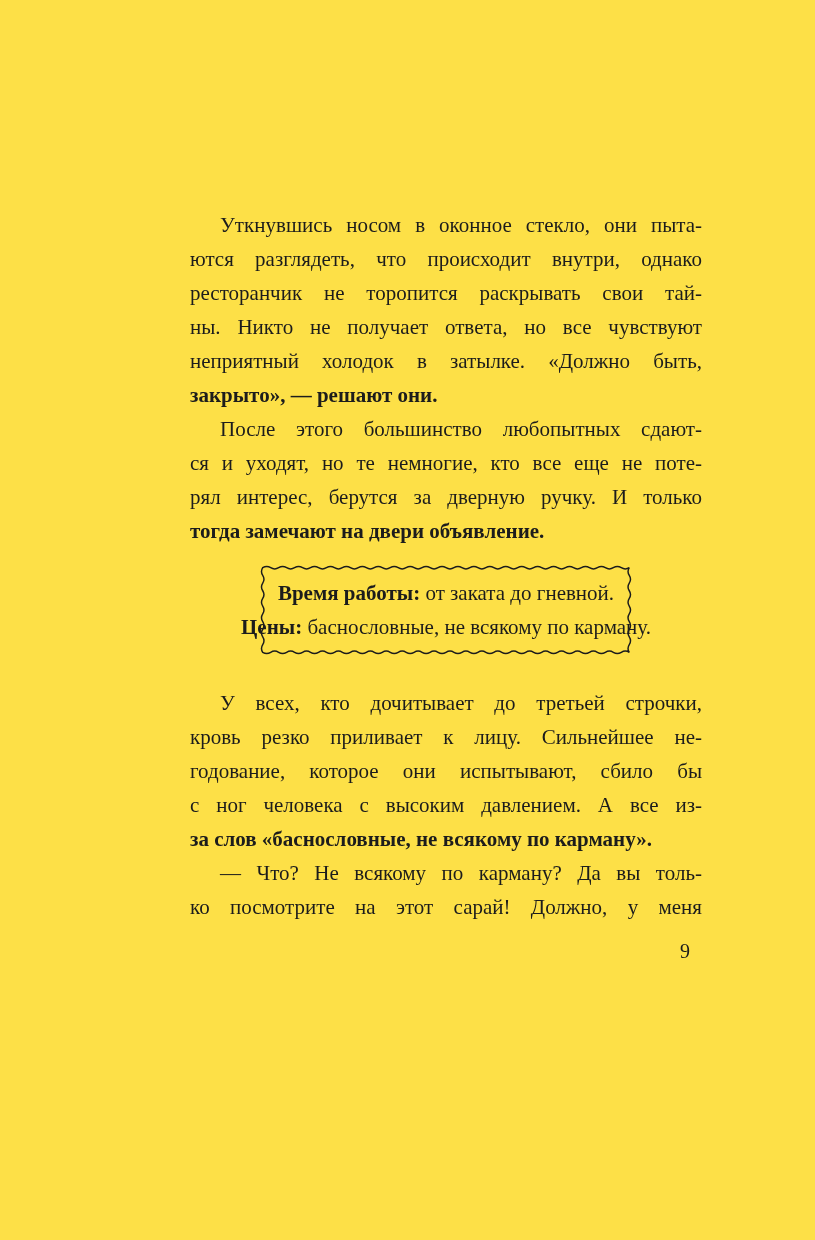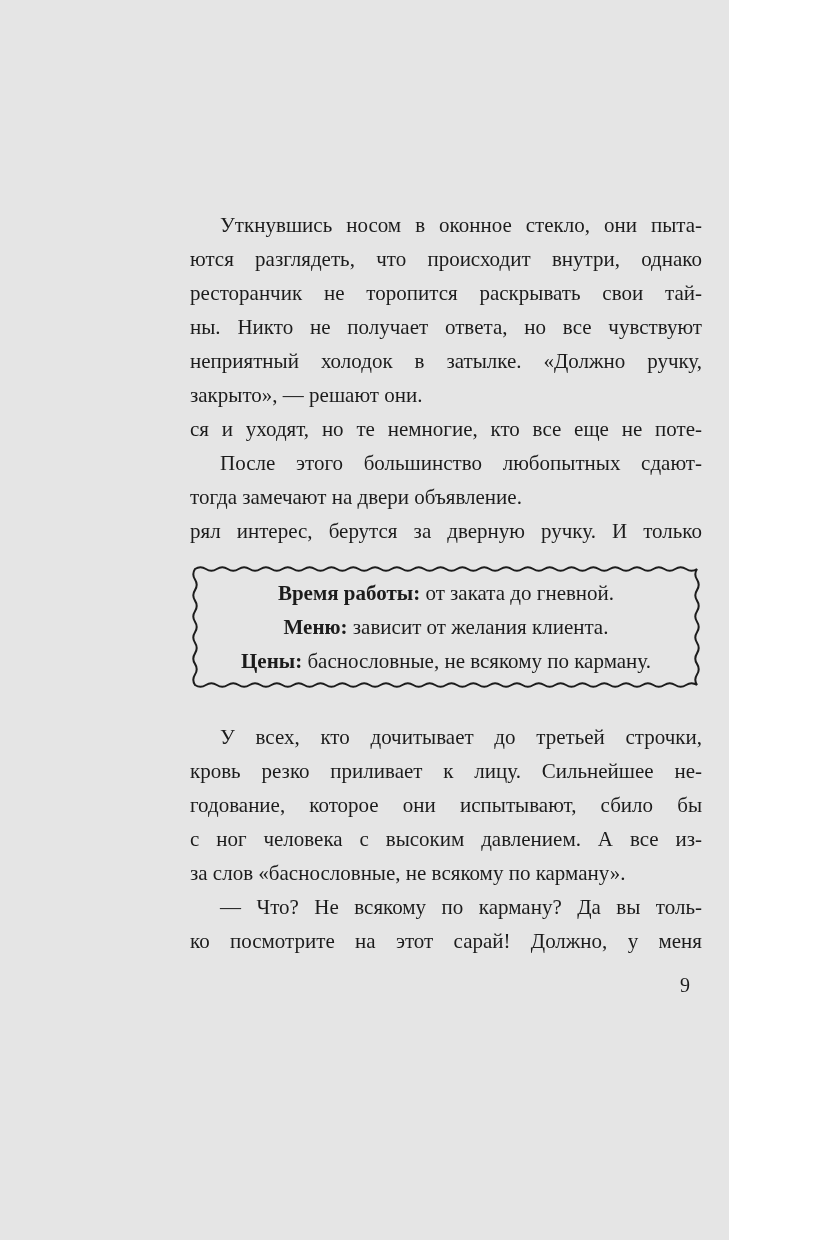--- a/index.html
+++ b/index.html
@@ -5,40 +5,40 @@
   * { margin: 0; padding: 0; box-sizing: border-box; }
   html, body { width: 815px; height: 1240px; }
   body {
     background: #ffffff;
     font-family: "Liberation Serif", "DejaVu Serif", serif;
     color: #1c1c1c;
     overflow: hidden;
   }
   .book-page {
     position: relative;
-    width: 729px;
+    width: 815px;
     height: 1240px;
-    background: #e5e5e5;
+    background: #fde047;
     overflow: hidden;
   }
   .text-block {
     position: absolute;
     left: 190px;
     top: 208px;
     width: 512px;
     font-size: 21px;
     line-height: 34px;
   }
   .paragraph { margin: 0; }
   .line {
     text-align: justify;
     text-align-last: justify;
     white-space: nowrap;
   }
-  .line.last { text-align-last: auto; }
+  .line.last { text-align-last: auto; font-weight: bold; }
   .line.first { text-indent: 30px; }
   .sign-box {
     position: relative;
     margin: 16px 0 30px 0;
     padding: 12px 14px;
   }
   .sign-border-svg {
     position: absolute;
     left: 0; top: 0;
     width: 100%; height: 100%;
@@ -64,38 +64,37 @@
 
 <div class="book-page">
   <div class="text-block">
 
     <div id="paras-before">
         <div class="paragraph">
           <div class="line first">Уткнувшись носом в оконное стекло, они пыта-</div>
           <div class="line">ются разглядеть, что происходит внутри, однако</div>
           <div class="line">ресторанчик не торопится раскрывать свои тай-</div>
           <div class="line">ны. Никто не получает ответа, но все чувствуют</div>
-          <div class="line">неприятный холодок в затылке. «Должно ручку,</div>
+          <div class="line">неприятный холодок в затылке. «Должно быть,</div>
           <div class="line last">закрыто», — решают они.</div>
         </div>
         <div class="paragraph">
+          <div class="line first">После этого большинство любопытных сдают-</div>
           <div class="line">ся и уходят, но те немногие, кто все еще не поте-</div>
-          <div class="line first">После этого большинство любопытных сдают-</div>
+          <div class="line">рял интерес, берутся за дверную ручку. И только</div>
           <div class="line last">тогда замечают на двери объявление.</div>
-          <div class="line">рял интерес, берутся за дверную ручку. И только</div>
         </div>
       </div>
 
     <div class="sign-box" id="sign-box">
       <svg class="sign-border-svg" id="sign-border" xmlns="http://www.w3.org/2000/svg" viewBox="0 0 512 126">
         <path id="sign-border-path" fill="none" stroke="#1c1c1c" stroke-width="2" stroke-linecap="round" d="M 5 5 Q 10.46 1.60 15.91 5 Q 21.37 8.40 26.83 5 Q 32.28 1.60 37.74 5 Q 43.20 8.40 48.65 5 Q 54.11 1.60 59.57 5 Q 65.02 8.40 70.48 5 Q 75.93 1.60 81.39 5 Q 86.85 8.40 92.30 5 Q 97.76 1.60 103.22 5 Q 108.67 8.40 114.13 5 Q 119.59 1.60 125.04 5 Q 130.50 8.40 135.96 5 Q 141.41 1.60 146.87 5 Q 152.33 8.40 157.78 5 Q 163.24 1.60 168.70 5 Q 174.15 8.40 179.61 5 Q 185.07 1.60 190.52 5 Q 195.98 8.40 201.43 5 Q 206.89 1.60 212.35 5 Q 217.80 8.40 223.26 5 Q 228.72 1.60 234.17 5 Q 239.63 8.40 245.09 5 Q 250.54 1.60 256.00 5 Q 261.46 8.40 266.91 5 Q 272.37 1.60 277.83 5 Q 283.28 8.40 288.74 5 Q 294.20 1.60 299.65 5 Q 305.11 8.40 310.57 5 Q 316.02 1.60 321.48 5 Q 326.93 8.40 332.39 5 Q 337.85 1.60 343.30 5 Q 348.76 8.40 354.22 5 Q 359.67 1.60 365.13 5 Q 370.59 8.40 376.04 5 Q 381.50 1.60 386.96 5 Q 392.41 8.40 397.87 5 Q 403.33 1.60 408.78 5 Q 414.24 8.40 419.70 5 Q 425.15 1.60 430.61 5 Q 436.07 8.40 441.52 5 Q 446.98 1.60 452.43 5 Q 457.89 8.40 463.35 5 Q 468.80 1.60 474.26 5 Q 479.72 8.40 485.17 5 Q 490.63 1.60 496.09 5 Q 501.54 8.40 507.00 5 Q 503.60 10.27 507 15.55 Q 510.40 20.82 507 26.09 Q 503.60 31.36 507 36.64 Q 510.40 41.91 507 47.18 Q 503.60 52.45 507 57.73 Q 510.40 63.00 507 68.27 Q 503.60 73.55 507 78.82 Q 510.40 84.09 507 89.36 Q 503.60 94.64 507 99.91 Q 510.40 105.18 507 110.45 Q 503.60 115.73 507 121.00 Q 501.54 117.60 496.09 121 Q 490.63 124.40 485.17 121 Q 479.72 117.60 474.26 121 Q 468.80 124.40 463.35 121 Q 457.89 117.60 452.43 121 Q 446.98 124.40 441.52 121 Q 436.07 117.60 430.61 121 Q 425.15 124.40 419.70 121 Q 414.24 117.60 408.78 121 Q 403.33 124.40 397.87 121 Q 392.41 117.60 386.96 121 Q 381.50 124.40 376.04 121 Q 370.59 117.60 365.13 121 Q 359.67 124.40 354.22 121 Q 348.76 117.60 343.30 121 Q 337.85 124.40 332.39 121 Q 326.93 117.60 321.48 121 Q 316.02 124.40 310.57 121 Q 305.11 117.60 299.65 121 Q 294.20 124.40 288.74 121 Q 283.28 117.60 277.83 121 Q 272.37 124.40 266.91 121 Q 261.46 117.60 256.00 121 Q 250.54 124.40 245.09 121 Q 239.63 117.60 234.17 121 Q 228.72 124.40 223.26 121 Q 217.80 117.60 212.35 121 Q 206.89 124.40 201.43 121 Q 195.98 117.60 190.52 121 Q 185.07 124.40 179.61 121 Q 174.15 117.60 168.70 121 Q 163.24 124.40 157.78 121 Q 152.33 117.60 146.87 121 Q 141.41 124.40 135.96 121 Q 130.50 117.60 125.04 121 Q 119.59 124.40 114.13 121 Q 108.67 117.60 103.22 121 Q 97.76 124.40 92.30 121 Q 86.85 117.60 81.39 121 Q 75.93 124.40 70.48 121 Q 65.02 117.60 59.57 121 Q 54.11 124.40 48.65 121 Q 43.20 117.60 37.74 121 Q 32.28 124.40 26.83 121 Q 21.37 117.60 15.91 121 Q 10.46 124.40 5.00 121 Q 1.60 115.73 5 110.45 Q 8.40 105.18 5 99.91 Q 1.60 94.64 5 89.36 Q 8.40 84.09 5 78.82 Q 1.60 73.55 5 68.27 Q 8.40 63.00 5 57.73 Q 1.60 52.45 5 47.18 Q 8.40 41.91 5 36.64 Q 1.60 31.36 5 26.09 Q 8.40 20.82 5 15.55 Q 1.60 10.27 5 5.00 Z"></path>
       </svg>
       <div class="sign-lines" id="sign-lines">
           <div class="sign-line"><span class="sign-label">Время работы:</span><span> от заката до гневной.</span></div>
-          <div class="sign-line"><span class="sign-label">Меню:</span><span> зависит от желания клиента.</span></div>
           <div class="sign-line"><span class="sign-label">Цены:</span><span> баснословные, не всякому по карману.</span></div>
         </div>
     </div>
 
     <div id="paras-after">
         <div class="paragraph">
           <div class="line first">У всех, кто дочитывает до третьей строчки,</div>
           <div class="line">кровь резко приливает к лицу. Сильнейшее не-</div>
           <div class="line">годование, которое они испытывают, сбило бы</div>
           <div class="line">с ног человека с высоким давлением. А все из-</div>

